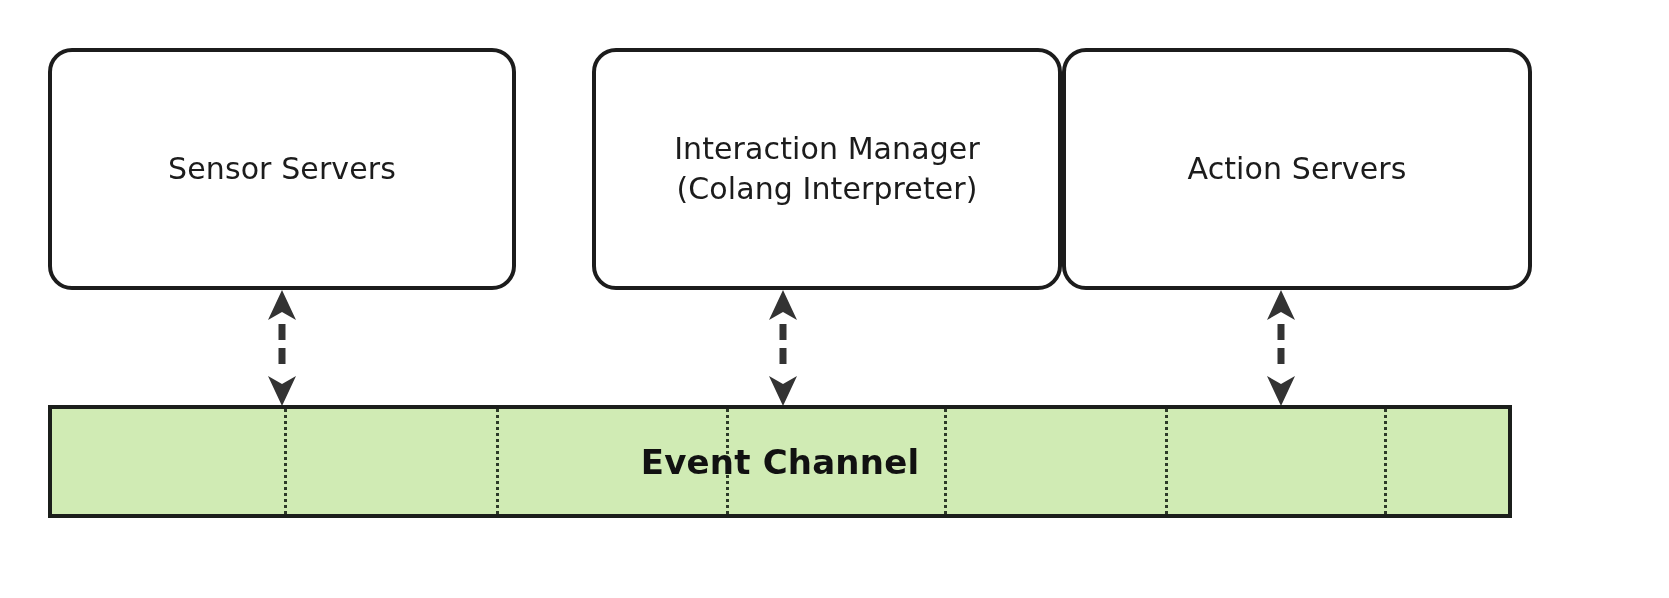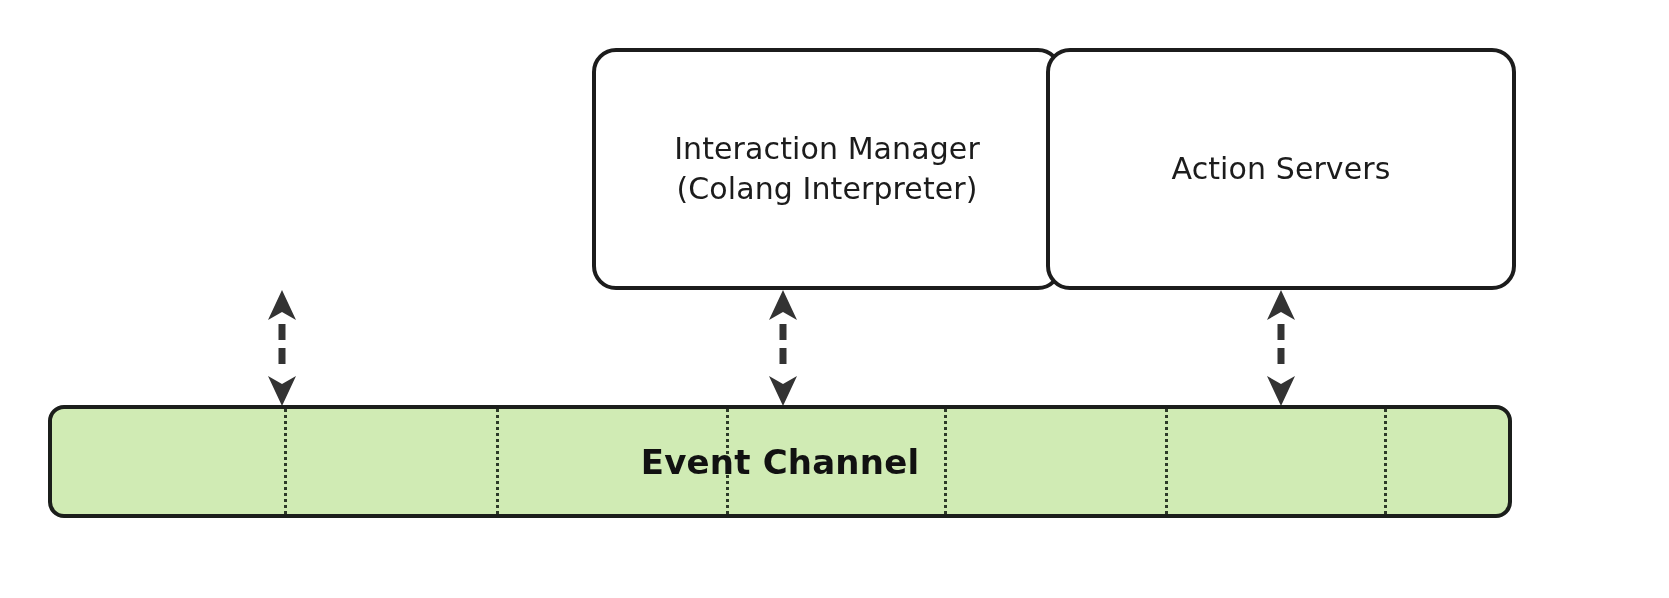--- a/index.html
+++ b/index.html
@@ -50,21 +50,21 @@
   
   #event-channel-bar {
     position: absolute;
     left: 48px;
     top: 405px;
     width: 1464px;
     height: 113px;
     box-sizing: border-box;
     background: #d0ebb4;
     border: 4px solid #1b1e1b;
-    border-radius: 16px;
+    border-radius: 0;
     display: flex;
     align-items: center;
     justify-content: center;
     overflow: hidden;
   }
   #event-channel-label {
     position: relative;
     z-index: 3;
     font-family: "DejaVu Sans", sans-serif;
     font-size: 34px;
@@ -90,27 +90,30 @@
   }
   #connector-sensor      { left: 262px;  top: 288px; }
   #connector-interaction { left: 763px;  top: 288px; }
   #connector-action      { left: 1261px; top: 288px; }
 </style>
 </head>
 <body>
 
 <div id="diagram-root" style="background: rgb(255, 255, 255);">
 
+  <div class="component-box" id="box-sensor-servers" style="background: rgb(255, 255, 255); border-color: rgb(28, 28, 28);">
+    <span class="component-label">Sensor Servers</span>
+  </div>
 
   <div class="component-box" id="box-interaction-mgr" style="background: rgb(255, 255, 255); border-color: rgb(28, 28, 28);">
     <span class="component-label">Interaction Manager
 (Colang Interpreter)</span>
   </div>
 
-  <div class="component-box" id="box-action-servers" style="background: rgb(255, 255, 255); border-color: rgb(28, 28, 28);">
+  <div class="component-box" id="box-action-servers" style="background: rgb(255, 255, 255); border-color: rgb(28, 28, 28); margin-left: 16px;">
     <span class="component-label">Action Servers</span>
   </div>
 
   <svg class="connector" id="connector-sensor" viewBox="0 0 40 120">
     <g>
       <line x1="20" y1="52" x2="20" y2="34" stroke="#333333" stroke-width="7" stroke-dasharray="16 13" stroke-linecap="butt"></line>
       <path d="M20 2 L34 32 L20 24 L6 32 Z" fill="#333333"></path>
     </g>
     <g>
       <line x1="20" y1="60" x2="20" y2="86" stroke="#333333" stroke-width="7" stroke-dasharray="16 13" stroke-linecap="butt"></line>

